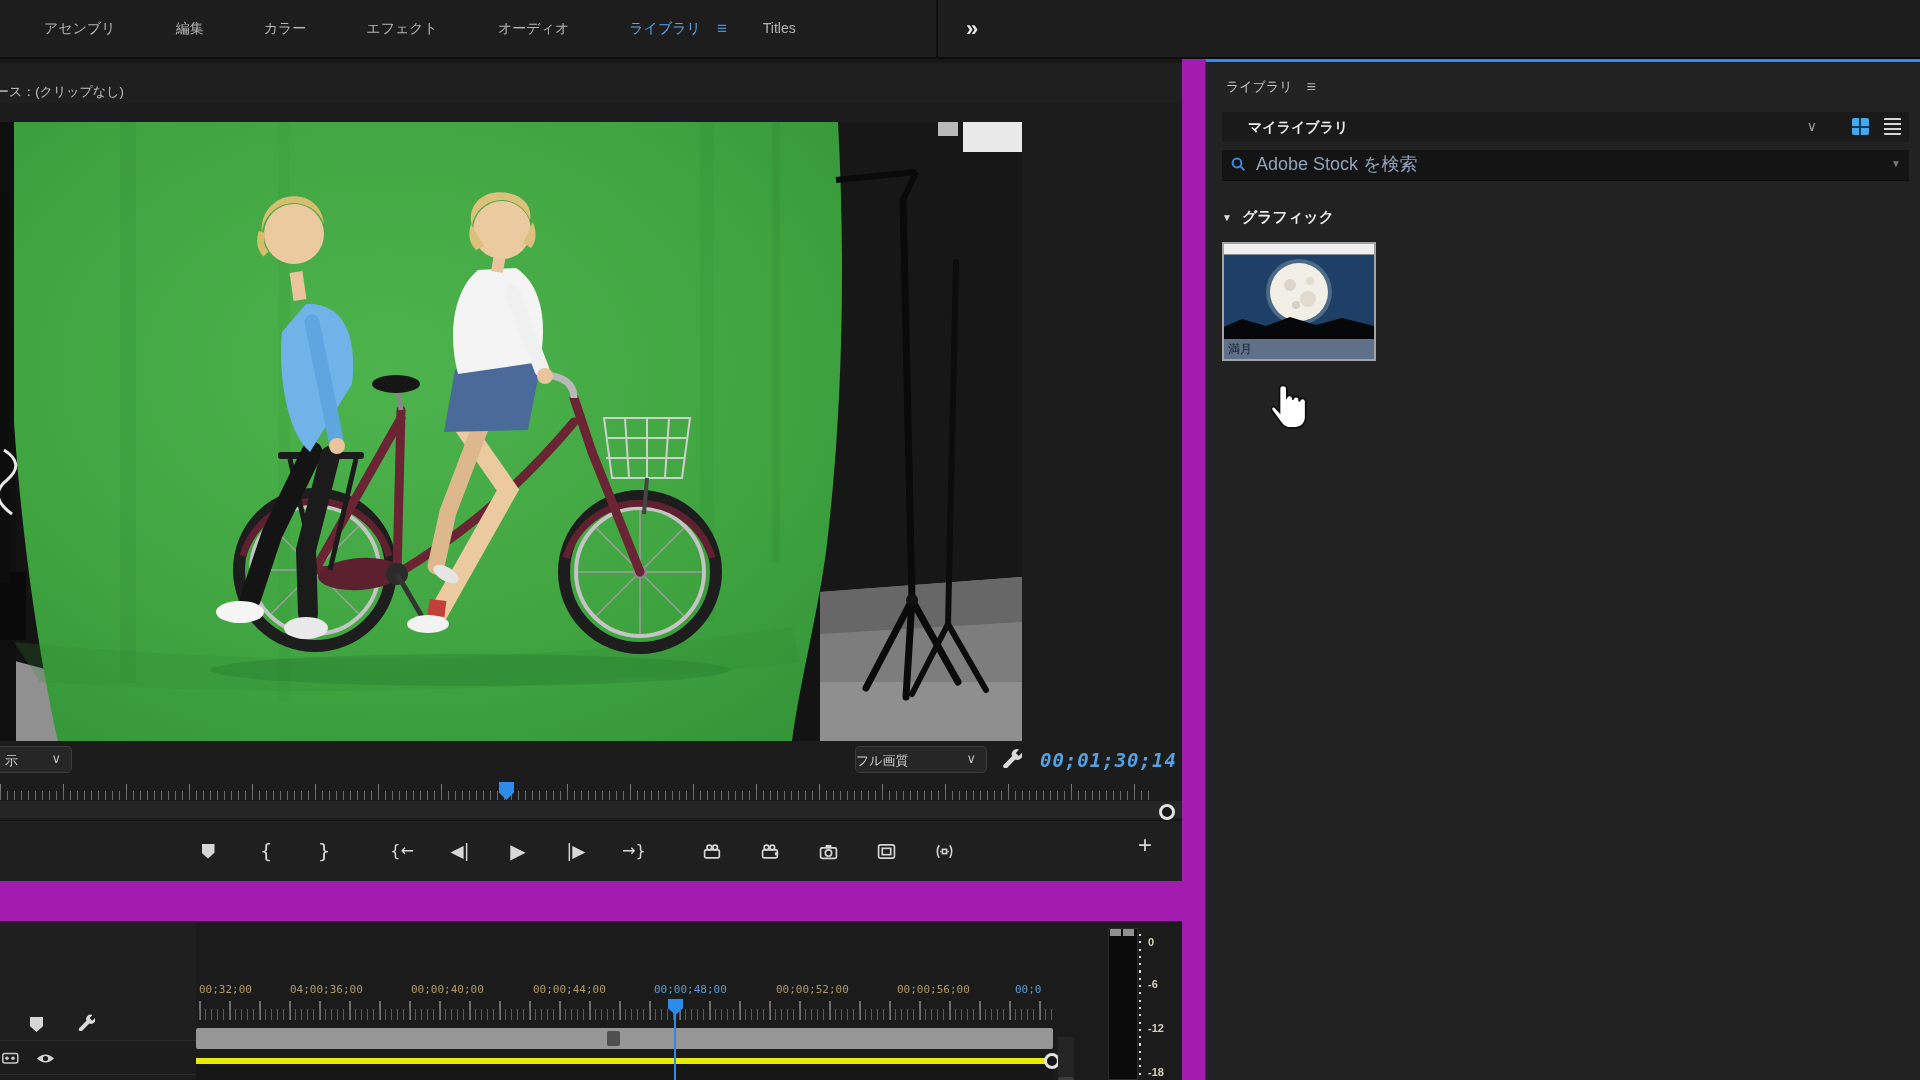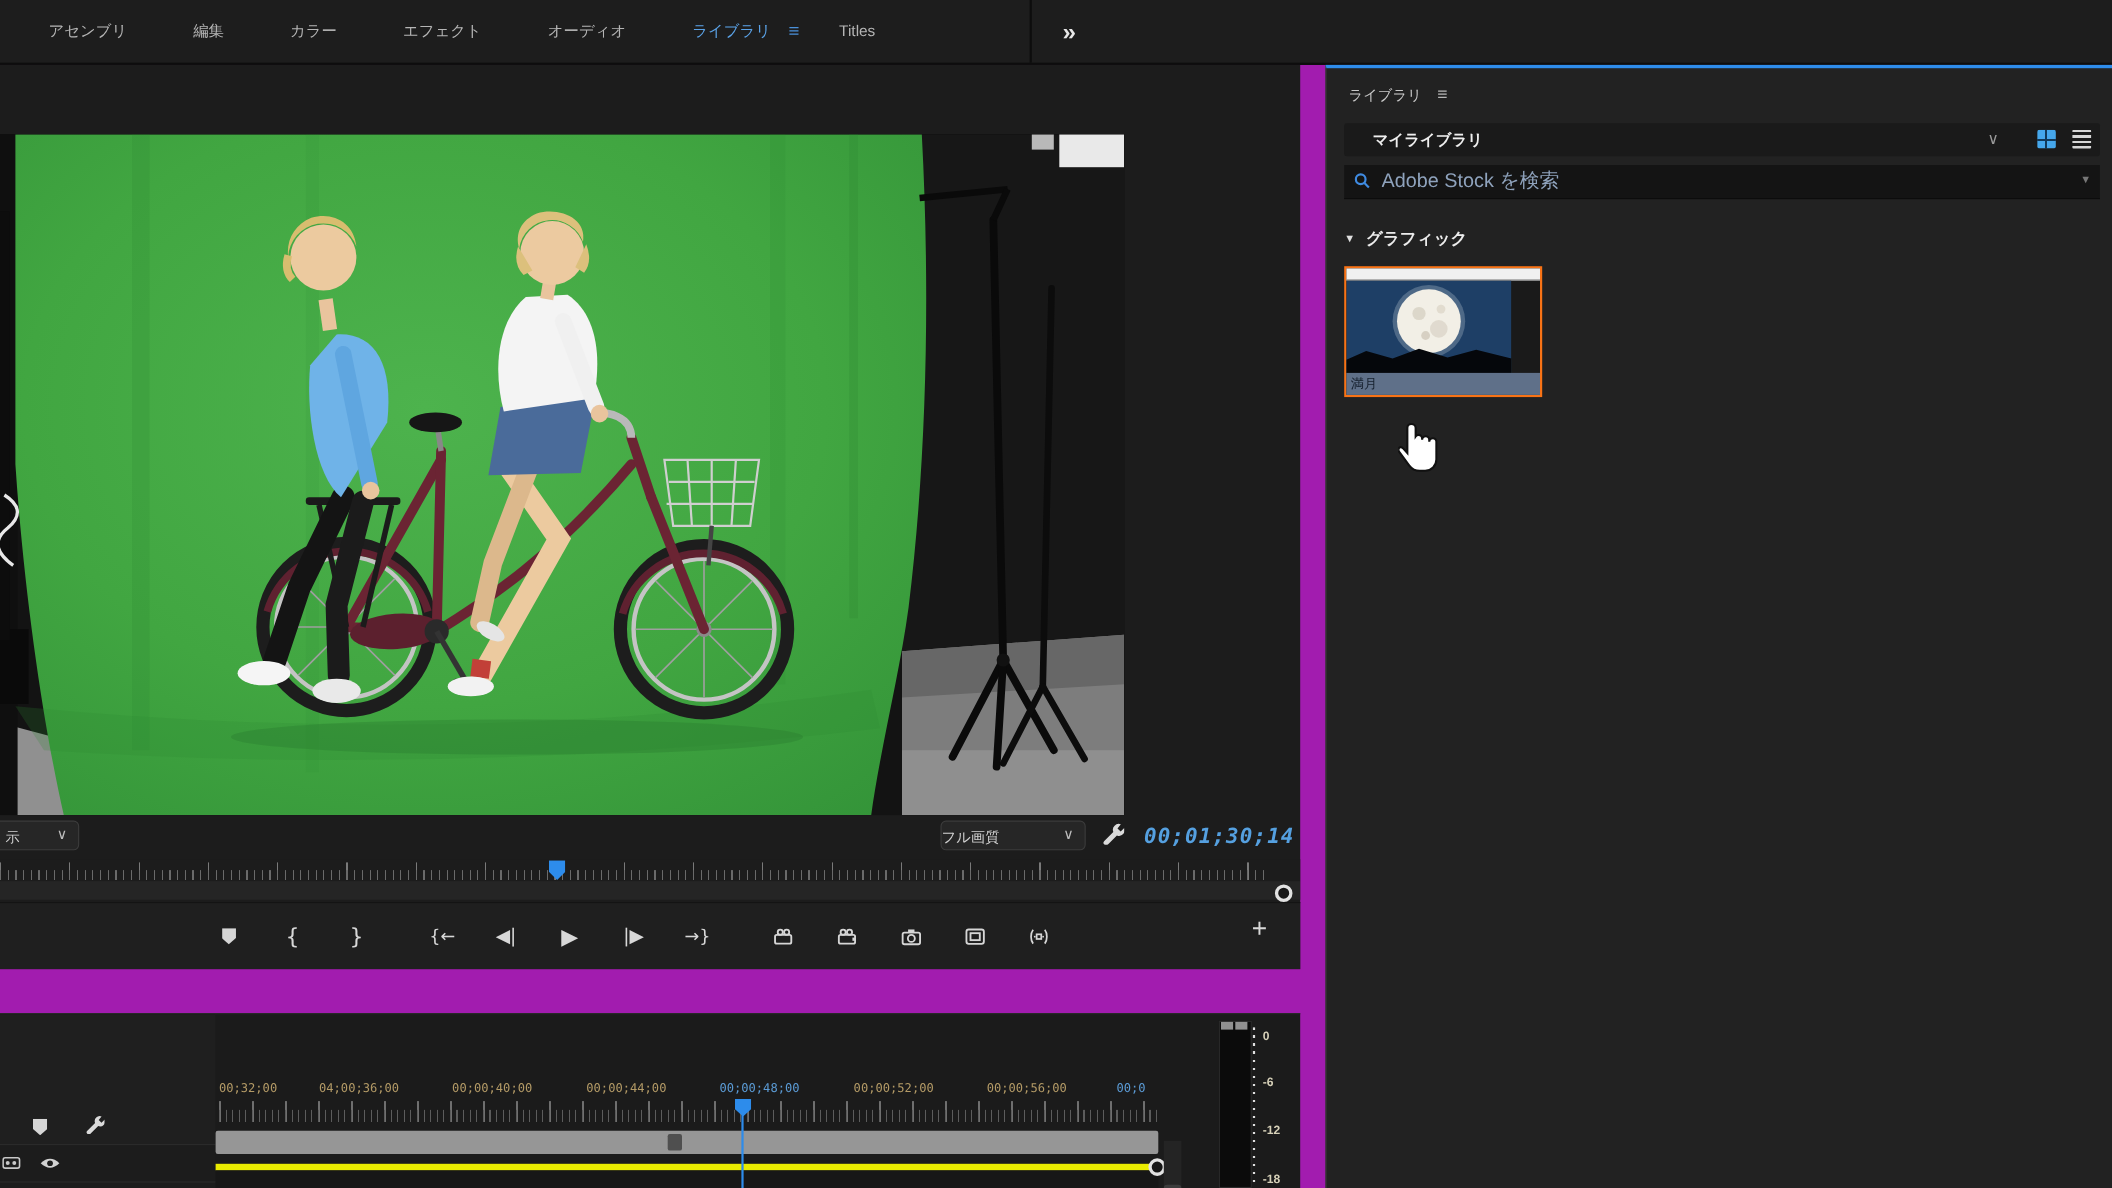--- a/index.html
+++ b/index.html
@@ -89,21 +89,21 @@
   .listicon{position:absolute;right:8px;top:6px;width:17px;height:17px;
       background:repeating-linear-gradient(180deg,#d6d6d6 0 2px,transparent 2px 5px);border-radius:1px;}
   .searchrow{position:absolute;left:16px;top:88px;width:687px;height:30px;background:#141414;border-bottom:1px solid #0c0c0c;}
   .searchrow input{position:absolute;left:32px;top:3px;width:520px;background:transparent;border:none;outline:none;
       font-size:18px;color:#8fa3bd;font-family:inherit;}
   .searchrow input::placeholder{color:#8fa3bd;opacity:1;}
   .searchrow .chev{position:absolute;right:8px;top:8px;color:#777;font-size:10px;}
   .sectionrow{position:absolute;left:16px;top:146px;display:flex;gap:10px;align-items:center;}
   .sec-tri{font-size:10px;color:#e0e0e0;}
   .sec-name{font-size:15px;font-weight:bold;color:#ececec;}
-  .card{position:absolute;left:16px;top:180px;width:180px;height:119px;border:2px solid #f97316;background:#1a1a1a;box-sizing:border-box;}
+  .card{position:absolute;left:16px;top:180px;width:154px;height:119px;border:2px solid #a3a3a3;background:#1a1a1a;box-sizing:border-box;}
   .card .topbar{position:absolute;left:0;top:0;width:100%;height:11px;background:#f0f0f0;border-bottom:1px solid #8a8a8a;box-sizing:border-box;}
   .card .thumb{position:absolute;left:0;top:11px;width:150px;height:84px;}
   .card .labelbar{position:absolute;left:0;bottom:0;width:100%;height:20px;background:#5f7089;}
   .card .labelbar span{font-size:12px;color:#16202e;padding-left:4px;line-height:20px;display:inline-block;}
   .handcursor{position:absolute;left:47px;top:140px;}
 </style>
 </head>
 <body>
 
 <div class="app">
@@ -115,20 +115,23 @@
     <div class="wtab">エフェクト</div>
     <div class="wtab">オーディオ</div>
     <div class="wtab active">ライブラリ</div>
     <span class="tab-menu">≡</span>
     <div class="wtab">Titles</div>
     <div class="tabbar-divider"></div>
     <div class="overflow-btn">»</div>
   </div>
 
   <div class="monitor">
+    <div class="mon-header">
+      <span class="mon-title">ース：(クリップなし)</span>
+    </div>
 
     <div class="videowrap">
       <svg viewBox="0 0 1022 619" width="1022" height="619">
         <defs>
           <radialGradient id="glite" cx="45%" cy="40%" r="80%">
             <stop offset="0%" stop-color="#4db34d"></stop>
             <stop offset="55%" stop-color="#41a641"></stop>
             <stop offset="100%" stop-color="#339338"></stop>
           </radialGradient>
         </defs>

